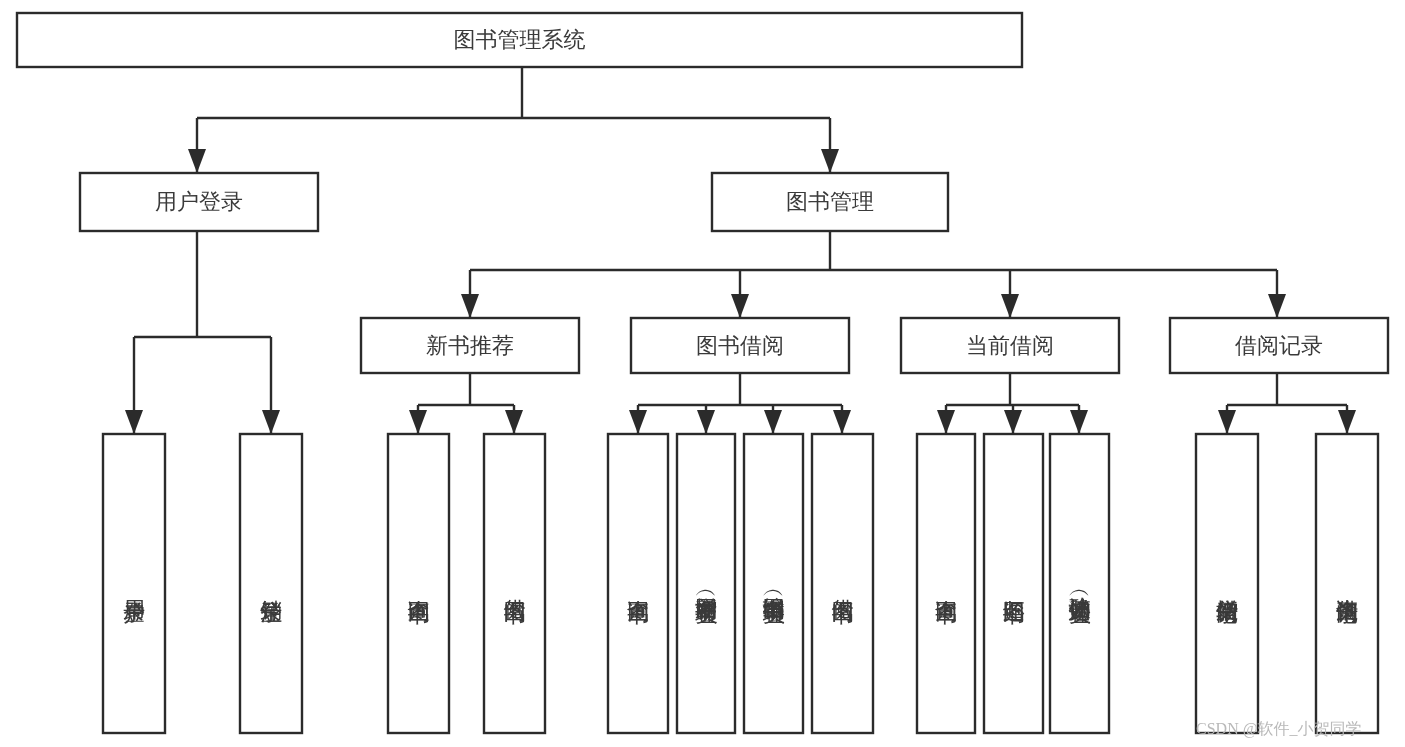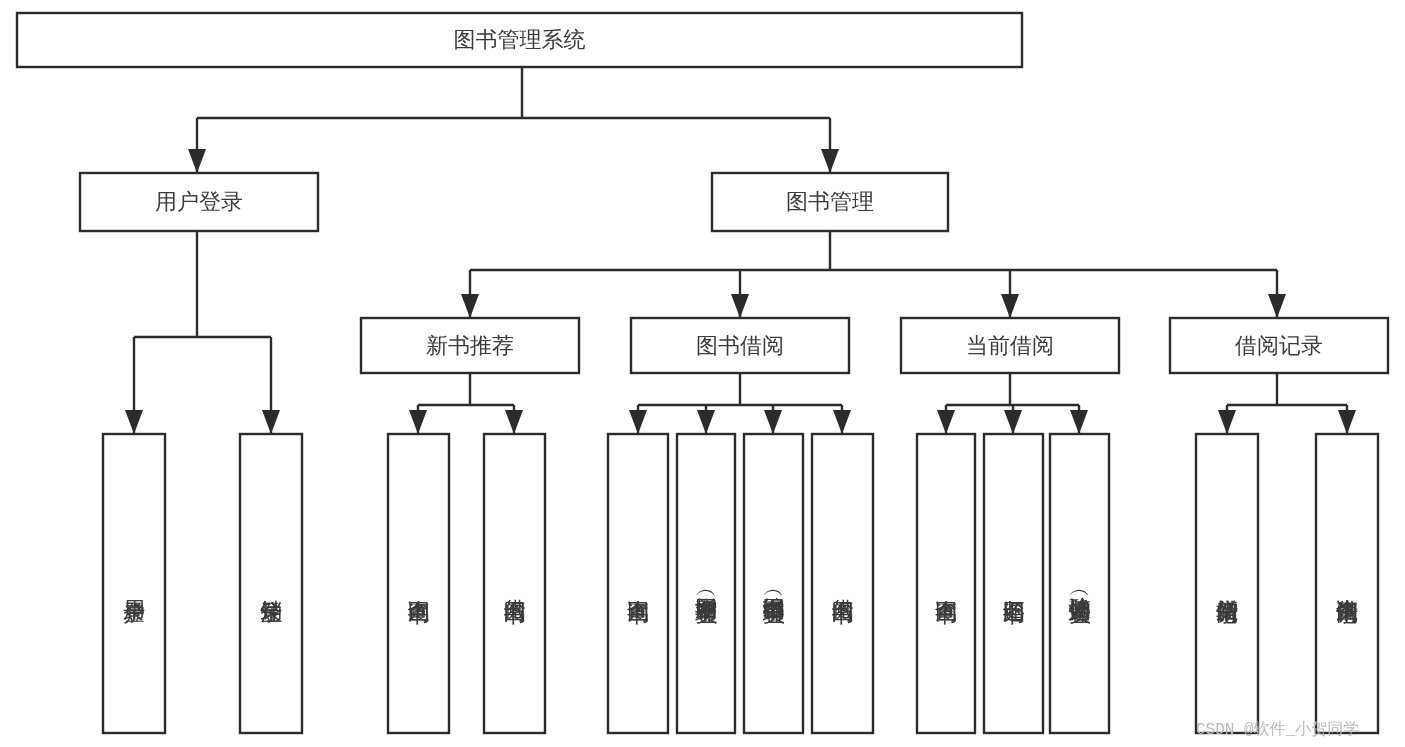--- a/index.html
+++ b/index.html
@@ -27,21 +27,21 @@
     font-family:"DejaVu Sans","Liberation Sans",sans-serif;
     font-size:22px;
     color:#3a3a3a;
     line-height:1.12;
     letter-spacing:1px;
     white-space:nowrap;
     pointer-events:none;
   }
   .watermark{
     position:absolute;
-    font-family:Liberation Mono, monospace;
+    font-family:Liberation Serif, serif;
     font-size:16px;
     color:#b9b9b9;
     white-space:nowrap;
   }
 </style>
 </head>
 <body>
 
 <div id="stage">
   <svg id="diagram" viewBox="0 0 1405 747" xmlns="http://www.w3.org/2000/svg">

